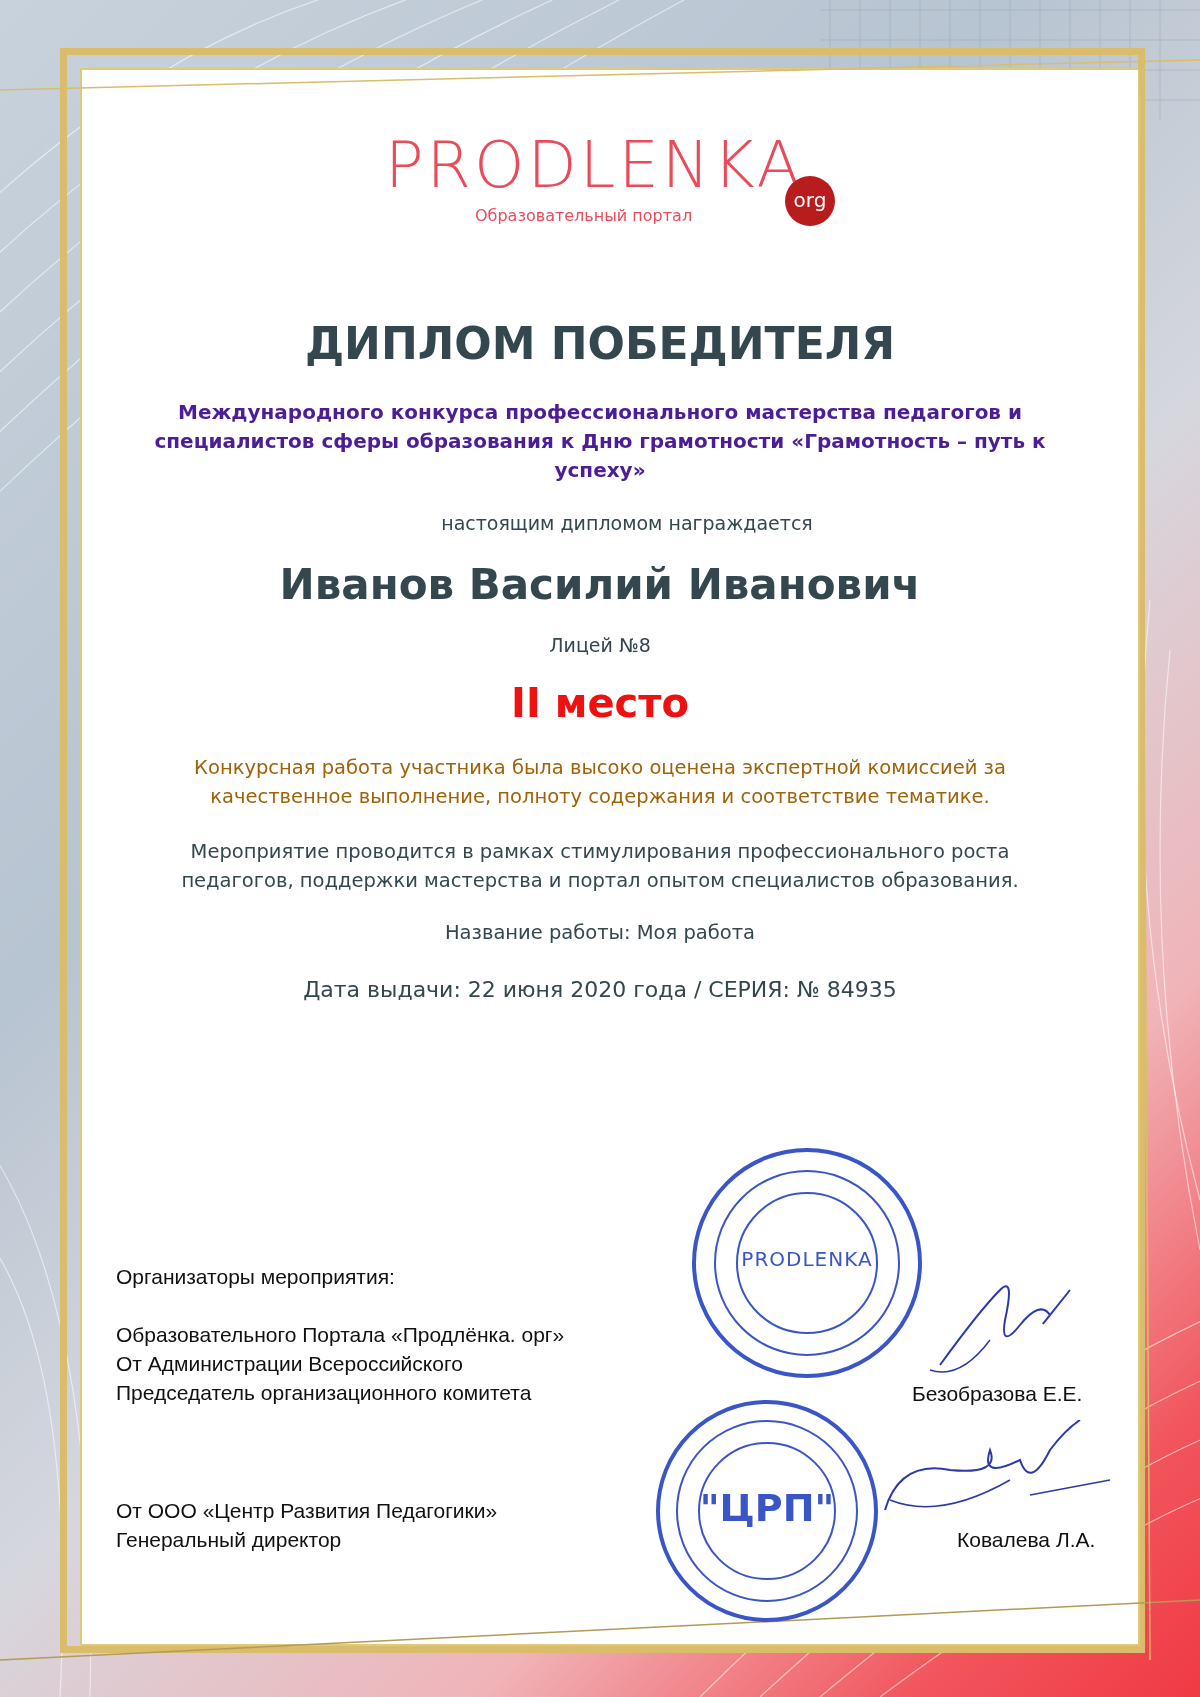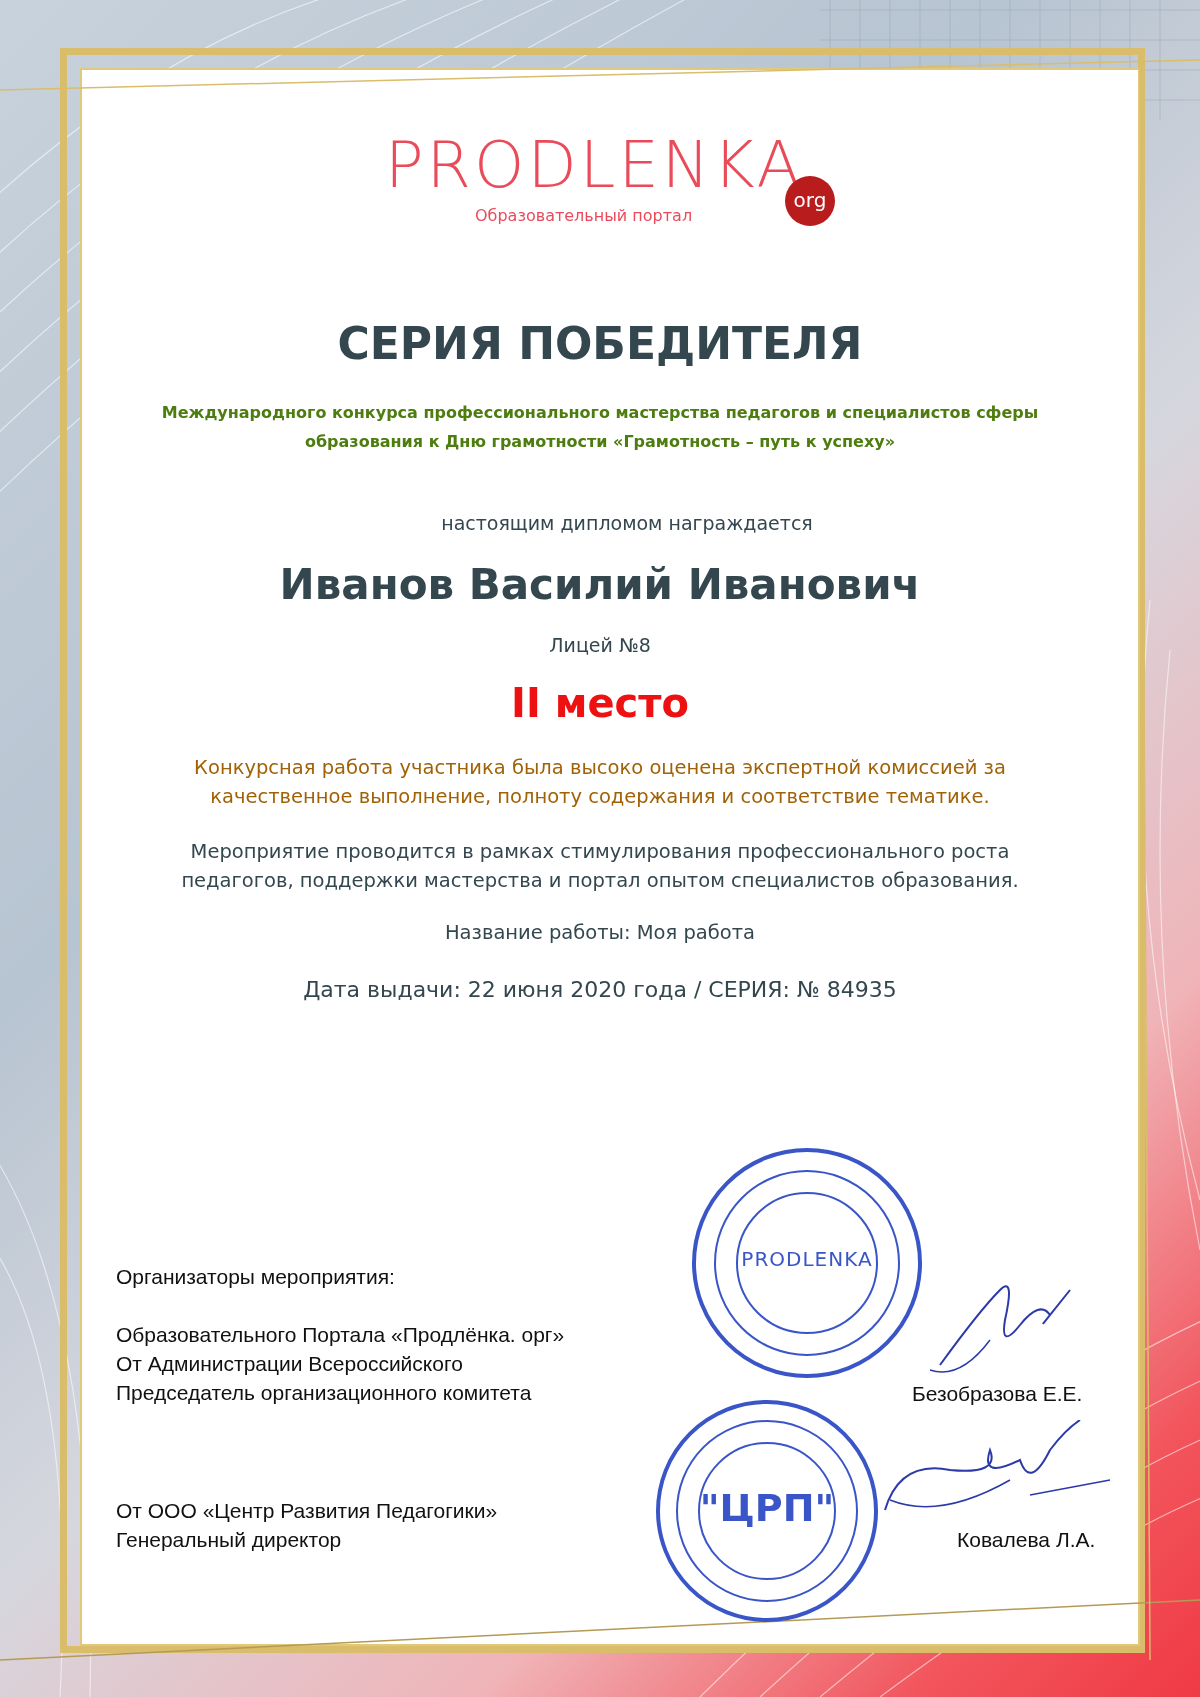--- a/index.html
+++ b/index.html
@@ -9,21 +9,21 @@
   .lines{position:absolute;inset:0;}
   .frame-outer{position:absolute;left:60px;top:48px;width:1085px;height:1605px;border:7px solid #d9bd6b;box-sizing:border-box;}
   .paper{position:absolute;left:80px;top:68px;width:1060px;height:1578px;background:#fff;border:2px solid #e0c97a;box-sizing:border-box;}
   .skew{position:absolute;left:0;top:0;width:1200px;height:1697px;pointer-events:none;}
   .center{position:absolute;left:80px;width:1040px;text-align:center;}
   .logo{position:absolute;left:385px;top:128px;width:450px;height:110px;}
   .logo-word{position:absolute;left:0;top:0;font-family:"DejaVu Sans",sans-serif;font-size:64px;color:#ea4b5a;letter-spacing:3px;font-weight:300;}
   .logo-sub{position:absolute;left:90px;top:78px;font-size:16px;color:#ea4b5a;}
   .logo-org{position:absolute;left:400px;top:48px;width:50px;height:50px;border-radius:50%;background:#b91c1c;color:#fff;font-size:20px;text-align:center;line-height:48px;}
   .title{top:318px;font-size:44px;font-weight:bold;color:#34474f;}
-  .subtitle{top:398px;font-size:16px;font-weight:bold;color:#4d7c0f;line-height:29px;left:130px;width:940px;}
+  .subtitle{top:398px;font-size:20px;font-weight:bold;color:#4c1d95;line-height:29px;left:130px;width:940px;}
   .awarded{top:512px;font-size:19px;color:#34474f;padding-left:27px;}
   .name{top:560px;font-size:42px;font-weight:bold;color:#34474f;}
   .school{top:634px;font-size:19px;color:#34474f;}
   .place{top:680px;font-size:40px;font-weight:bold;color:#ee1111;}
   .para1{top:753px;font-size:19.5px;color:#a16207;line-height:29px;left:140px;width:920px;text-align:center;}
   .para2{top:837px;font-size:19.5px;color:#34474f;line-height:29px;left:140px;width:920px;}
   .work{top:921px;font-size:19.5px;color:#34474f;}
   .date{top:977px;font-size:22px;color:#34474f;}
   .org{position:absolute;left:116px;font-family:"Liberation Sans",sans-serif;font-size:21px;color:#111;line-height:29px;}
   .sig-name{position:absolute;font-family:"Liberation Sans",sans-serif;font-size:21px;color:#111;}
@@ -63,21 +63,21 @@
   <line x1="0" y1="1660" x2="1200" y2="1600" stroke="#b59a55" stroke-width="1.5"></line>
   <line x1="1140" y1="60" x2="1150" y2="1660" stroke="#d9bd6b" stroke-width="1.5"></line>
 </svg>
 
 <div class="logo">
   <div class="logo-word">PRODLENKA</div>
   <div class="logo-org">org</div>
   <div class="logo-sub">Образовательный портал</div>
 </div>
 
-<div class="center title">СЕРИЯ ПОБЕДИТЕЛЯ</div>
+<div class="center title">ДИПЛОМ ПОБЕДИТЕЛЯ</div>
 <div class="center subtitle">Международного конкурса профессионального мастерства педагогов и специалистов сферы образования к Дню грамотности «Грамотность – путь к успеху»</div>
 <div class="center awarded">настоящим дипломом награждается</div>
 <div class="center name">Иванов Василий Иванович</div>
 <div class="center school">Лицей №8</div>
 <div class="center place">II место</div>
 <div class="center para1">Конкурсная работа участника была высоко оценена экспертной комиссией за качественное выполнение, полноту содержания и соответствие тематике.</div>
 <div class="center para2">Мероприятие проводится в рамках стимулирования профессионального роста педагогов, поддержки мастерства и портал опытом специалистов образования.</div>
 <div class="center work">Название работы: Моя работа</div>
 <div class="center date">Дата выдачи: 22 июня 2020 года / СЕРИЯ: № 84935</div>
 

